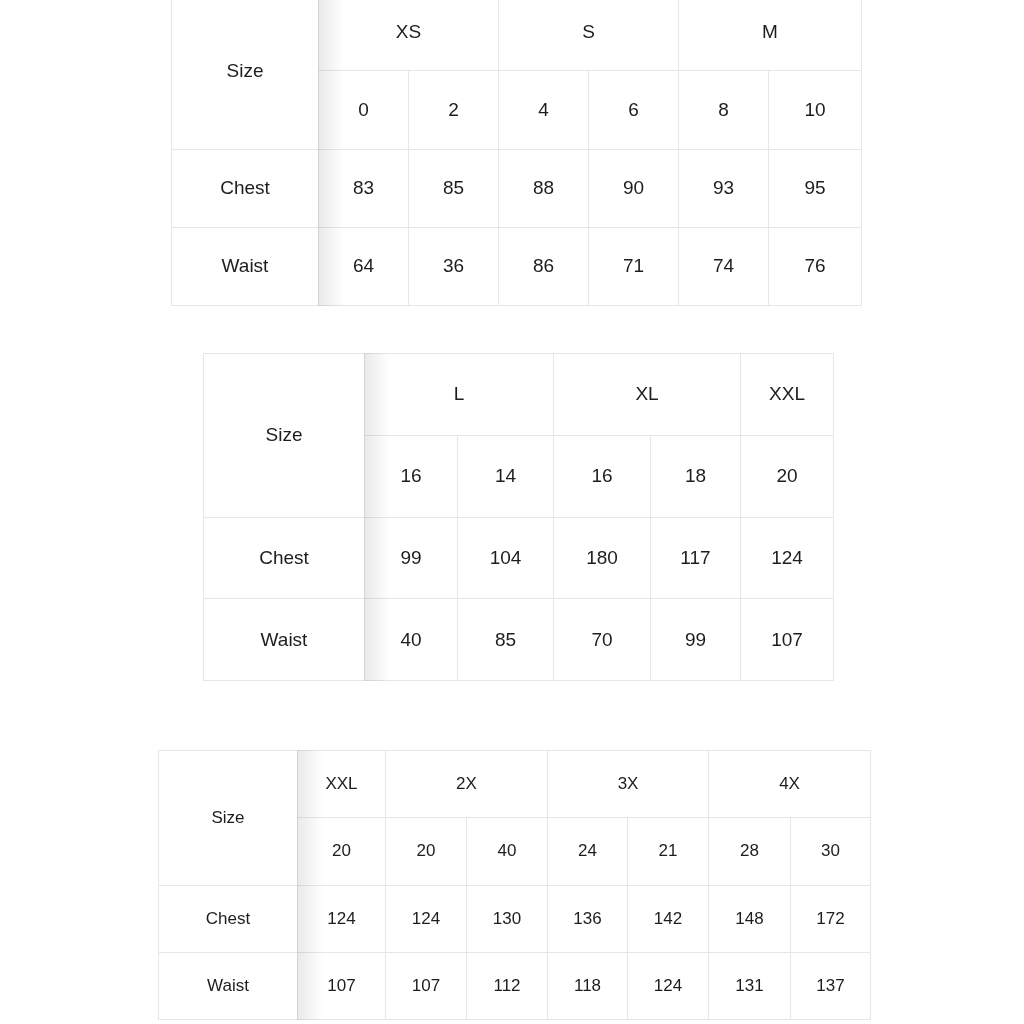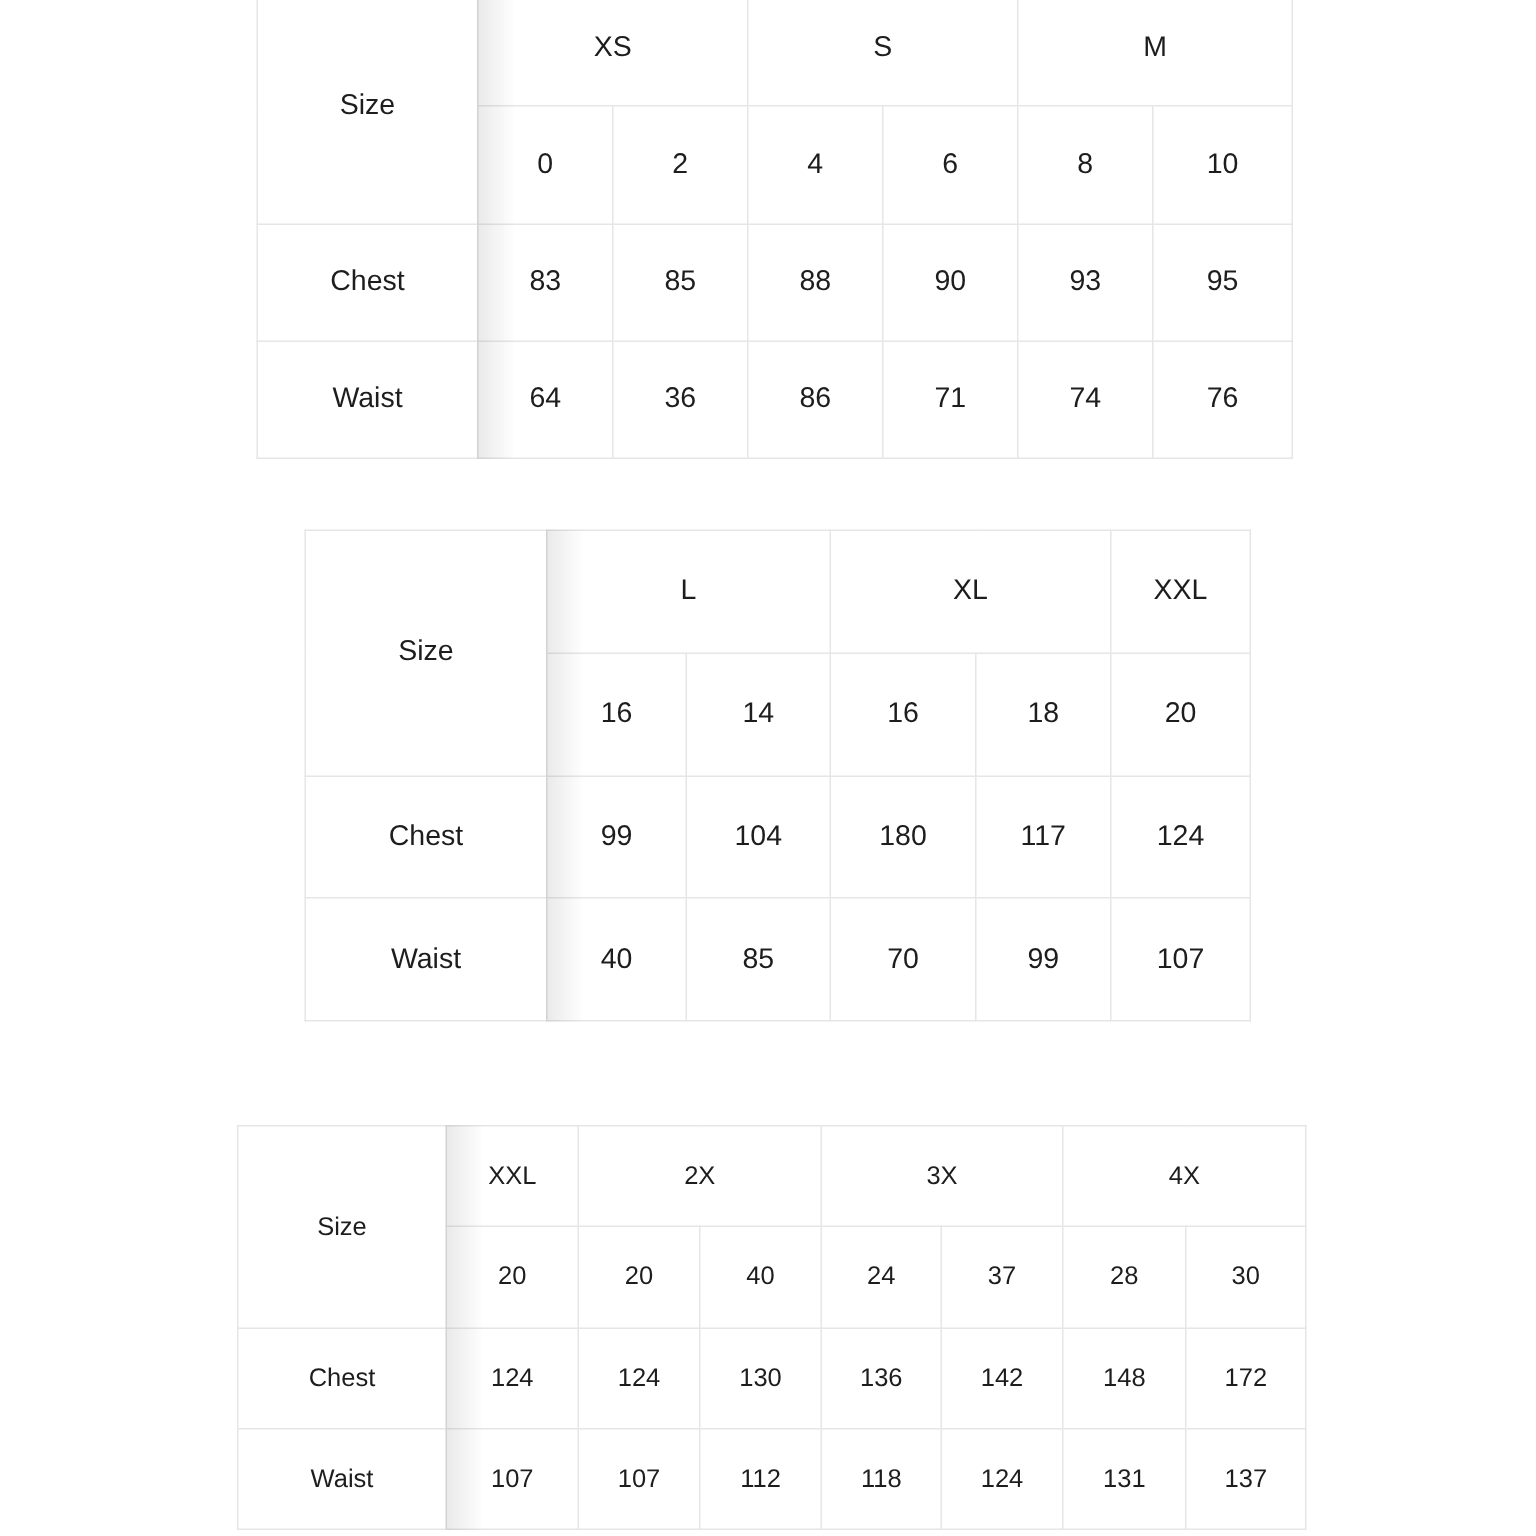--- a/index.html
+++ b/index.html
@@ -223,21 +223,21 @@
           <td class="hd">XXL</td>
           <td class="hd" colspan="2">2X</td>
           <td class="hd" colspan="2">3X</td>
           <td class="hd" colspan="2">4X</td>
         </tr>
         <tr>
           <td class="hd">20</td>
           <td class="hd">20</td>
           <td class="hd">40</td>
           <td class="hd">24</td>
-          <td class="hd">37</td>
+          <td class="hd">21</td>
           <td class="hd">28</td>
           <td class="hd">30</td>
         </tr>
         <tr>
           <td class="rowlabel">Chest</td>
           <td>124</td>
           <td>124</td>
           <td>130</td>
           <td>136</td>
           <td>142</td>

